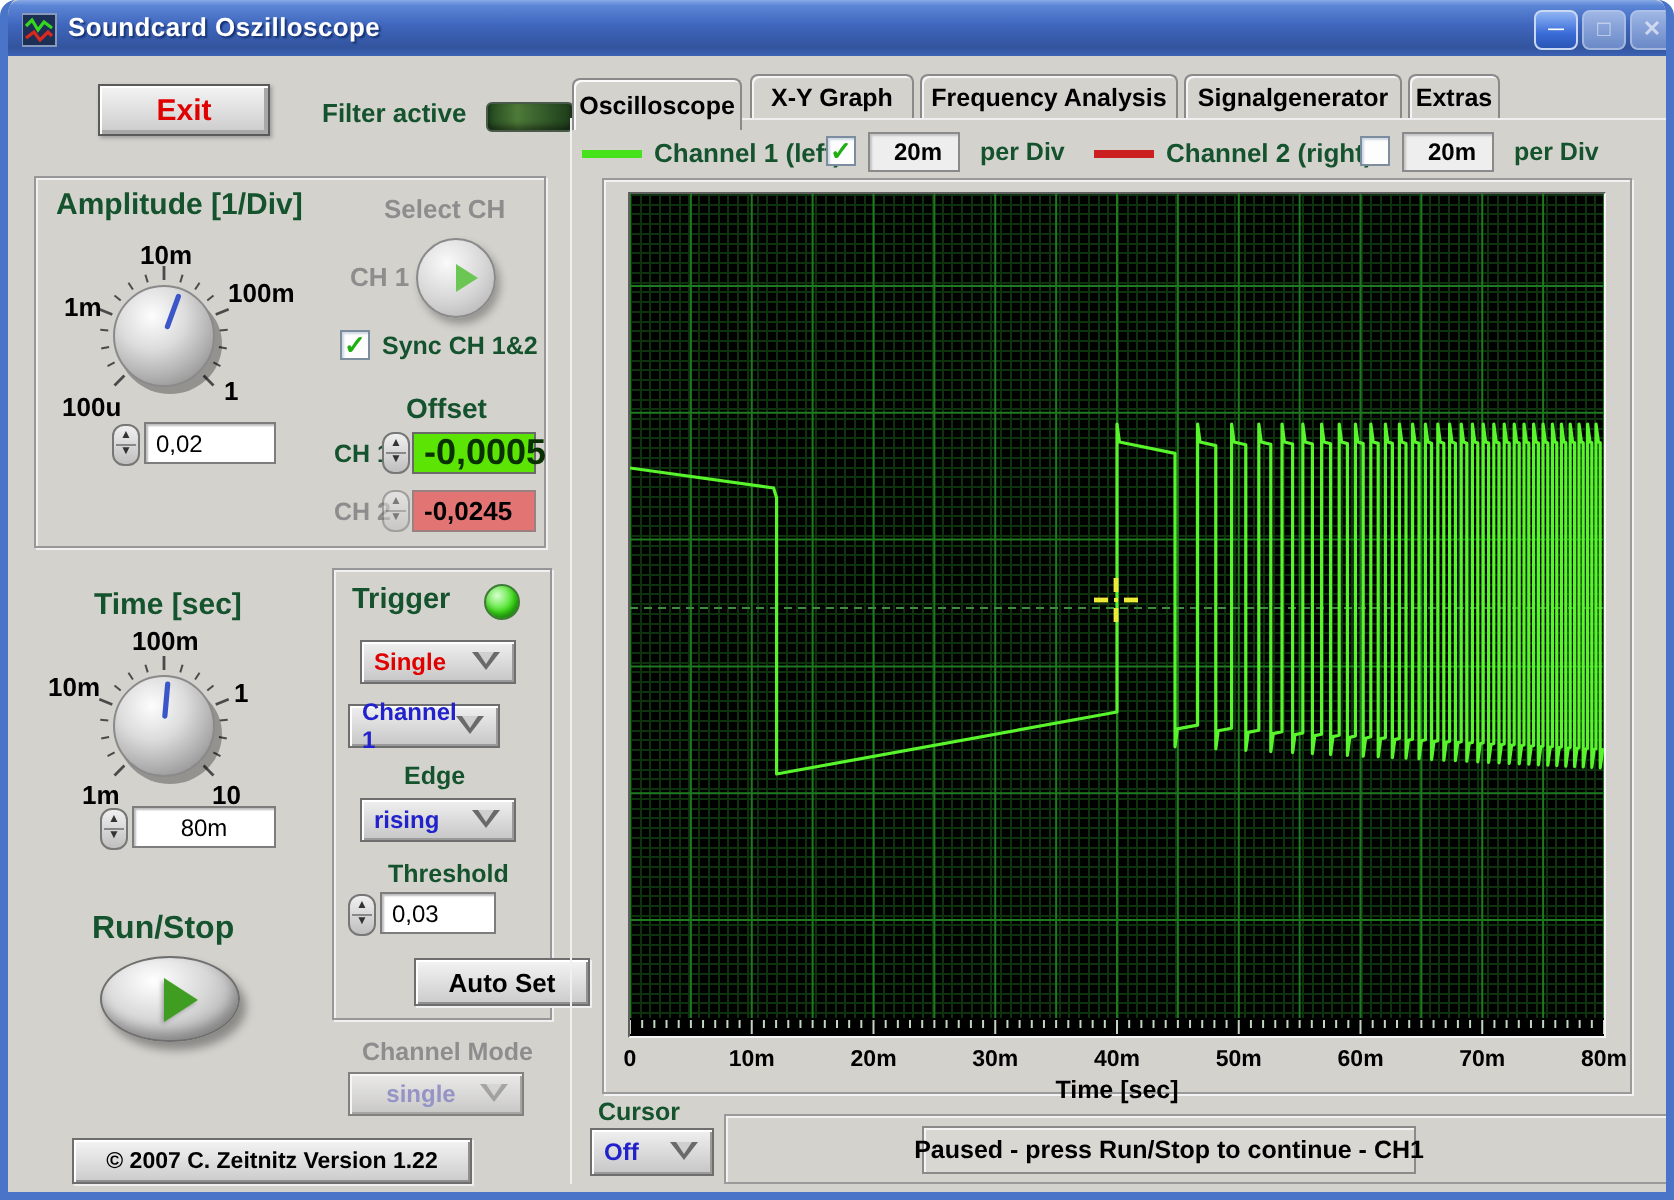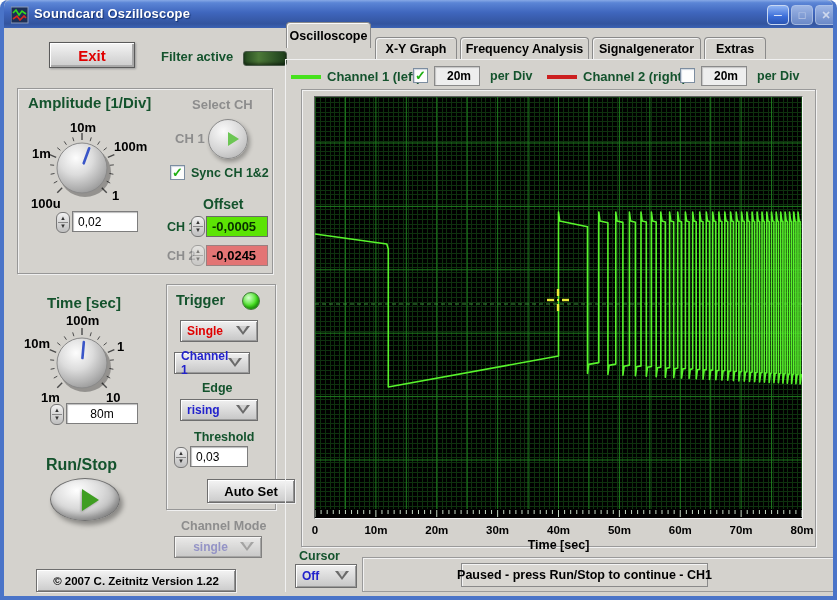--- a/index.html
+++ b/index.html
@@ -44,21 +44,21 @@
     box-shadow:inset 1px 1px 1px #cfd8e2;font-size:13px;line-height:13px;text-align:center;}
   .cb.checked{color:#1faf12;font-weight:bold;}
   
   #exit-btn{left:45px;top:42px;width:86px;height:26px;color:#e00000;font-size:15px;
     border:1px solid #5a5a5a;box-shadow:inset 1px 1px 0 #fff,inset -2px -2px 0 #a8a8a8,1px 1px 2px #9a9a9a;}
   #filter-led{position:absolute;left:239px;top:51px;width:44px;height:15px;border-radius:3px;
     border:1px solid #4a5a4a;background:linear-gradient(90deg,#23471f,#4d7a38 35%,#2a4f24 80%,#1e3c1a);
     box-shadow:inset 0 -2px 3px rgba(0,0,0,.45);}
   .knob-label{position:absolute;font-weight:bold;font-size:13px;}
   .green-field{position:absolute;background:#5ce404;border:1px solid #6a6a6a;color:#083000;
-    font-weight:bold;font-size:13px;display:flex;align-items:center;padding:0 5px;}
+    font-weight:bold;font-size:18px;display:flex;align-items:center;padding:0 5px;}
   .red-field{position:absolute;background:#e37474;border:1px solid #9a8080;color:#000000;
     font-weight:bold;font-size:13px;display:flex;align-items:center;padding:0 5px;}
   #runstop-btn{position:absolute;left:46px;top:478px;width:70px;height:43px;border-radius:50%;
     background:radial-gradient(ellipse at 38% 28%,#ffffff,#d8d8d8 45%,#a8a8a8 85%,#8f8f8f);
     border:1px solid #6f6f6f;box-shadow:3px 4px 5px rgba(0,0,0,.35),inset -2px -4px 6px rgba(0,0,0,.25);
     display:flex;align-items:center;justify-content:center;}
   #runstop-tri{width:0;height:0;border-left:17px solid #3f9e22;border-top:11px solid transparent;
     border-bottom:11px solid transparent;margin-left:10px;filter:drop-shadow(-1px 1px 1px rgba(0,0,0,.3));}
   #selectch-btn{position:absolute;left:204px;top:119px;width:40px;height:40px;border-radius:50%;
     background:radial-gradient(circle at 38% 30%,#fafafa,#d5d5d5 55%,#aaaaaa);
@@ -66,21 +66,21 @@
   #selectch-tri{width:0;height:0;border-left:11px solid #6cc654;border-top:7px solid transparent;
     border-bottom:7px solid transparent;margin-left:10px;}
   #trigger-led{position:absolute;left:238px;top:292px;width:18px;height:18px;border-radius:50%;
     background:radial-gradient(circle at 35% 30%,#d6ffd0,#46e21f 55%,#1da50e);
     border:1px solid #3e7a36;box-shadow:inset -1px -2px 3px rgba(0,60,0,.45);}
   #copyright-btn{left:32px;top:569px;width:200px;height:23px;font-size:11.5px;}
   
   .tab{position:absolute;height:22px;top:37px;background:#d4d2cd;border:1px solid #8a8a8a;
     border-bottom:none;border-radius:4px 4px 0 0;box-shadow:inset 1px 1px 0 #f4f4f4;
     display:flex;align-items:center;justify-content:center;font-weight:bold;font-size:12.5px;}
-  .tab.active{top:22px;height:26px;z-index:3;box-shadow:inset 1px 1px 0 #fafafa;}
+  .tab.active{top:39px;height:26px;z-index:3;box-shadow:inset 1px 1px 0 #fafafa;}
   #tab-page-edge{position:absolute;left:281px;top:59px;width:552px;height:533px;
     border-left:1px solid #f0f0f0;border-top:1px solid #f0f0f0;pointer-events:none;}
   
   .swatch{position:absolute;height:4px;width:30px;}
   .perdiv-field{position:absolute;width:46px;height:20px;background:#eeeeee;border:1px solid #8a8a8a;
     box-shadow:inset 1px 1px 1px #c4c4c4;font-weight:bold;font-size:12px;
     display:flex;align-items:center;justify-content:flex-end;padding-right:8px;}
   
   #graph-frame{position:absolute;left:297px;top:89px;width:515px;height:458px;background:#d4d2cd;
     border:1px solid #9a9a9a;box-shadow:inset 1px 1px 0 #f2f2f2,1px 1px 0 #f2f2f2;}
@@ -267,21 +267,21 @@
     <span style="color:#8585c5;margin:0 auto;">single</span>
     <span class="dd-arrow" style="opacity:.6;"></span>
   </div>
 
   <div class="btn3d" id="copyright-btn">© 2007   C. Zeitnitz Version 1.22</div>
 
   <div class="tab active" style="left:282px;width:85px;">Oscilloscope</div>
   <div class="tab" style="left:371px;width:82px;">X-Y Graph</div>
   <div class="tab" style="left:456px;width:129px;">Frequency Analysis</div>
   <div class="tab" style="left:588px;width:109px;">Signalgenerator</div>
-  <div class="tab" style="left:700px;width:62px;">Extras</div>
+  <div class="tab" style="left:700px;width:46px;">Extras</div>
   <div id="tab-page-edge"></div>
 
   <div class="swatch" style="left: 287px; top: 75px; background: rgb(70, 226, 28);" id="sw1"></div>
   <span class="lbl" style="left:323px;top:69px;font-size:13px;">Channel 1 (left)</span>
   <div class="cb checked" style="left:409px;top:68px;">✓</div>
   <div class="perdiv-field" style="left:430px;top:66px;">20m</div>
   <span class="lbl" style="left:486px;top:69px;font-size:12.5px;">per Div</span>
   <div class="swatch" style="left: 543px; top: 75px; background: rgb(204, 31, 31);" id="sw2"></div>
   <span class="lbl" style="left:579px;top:69px;font-size:13px;">Channel 2 (right)</span>
   <div class="cb" style="left:676px;top:68px;"></div>

